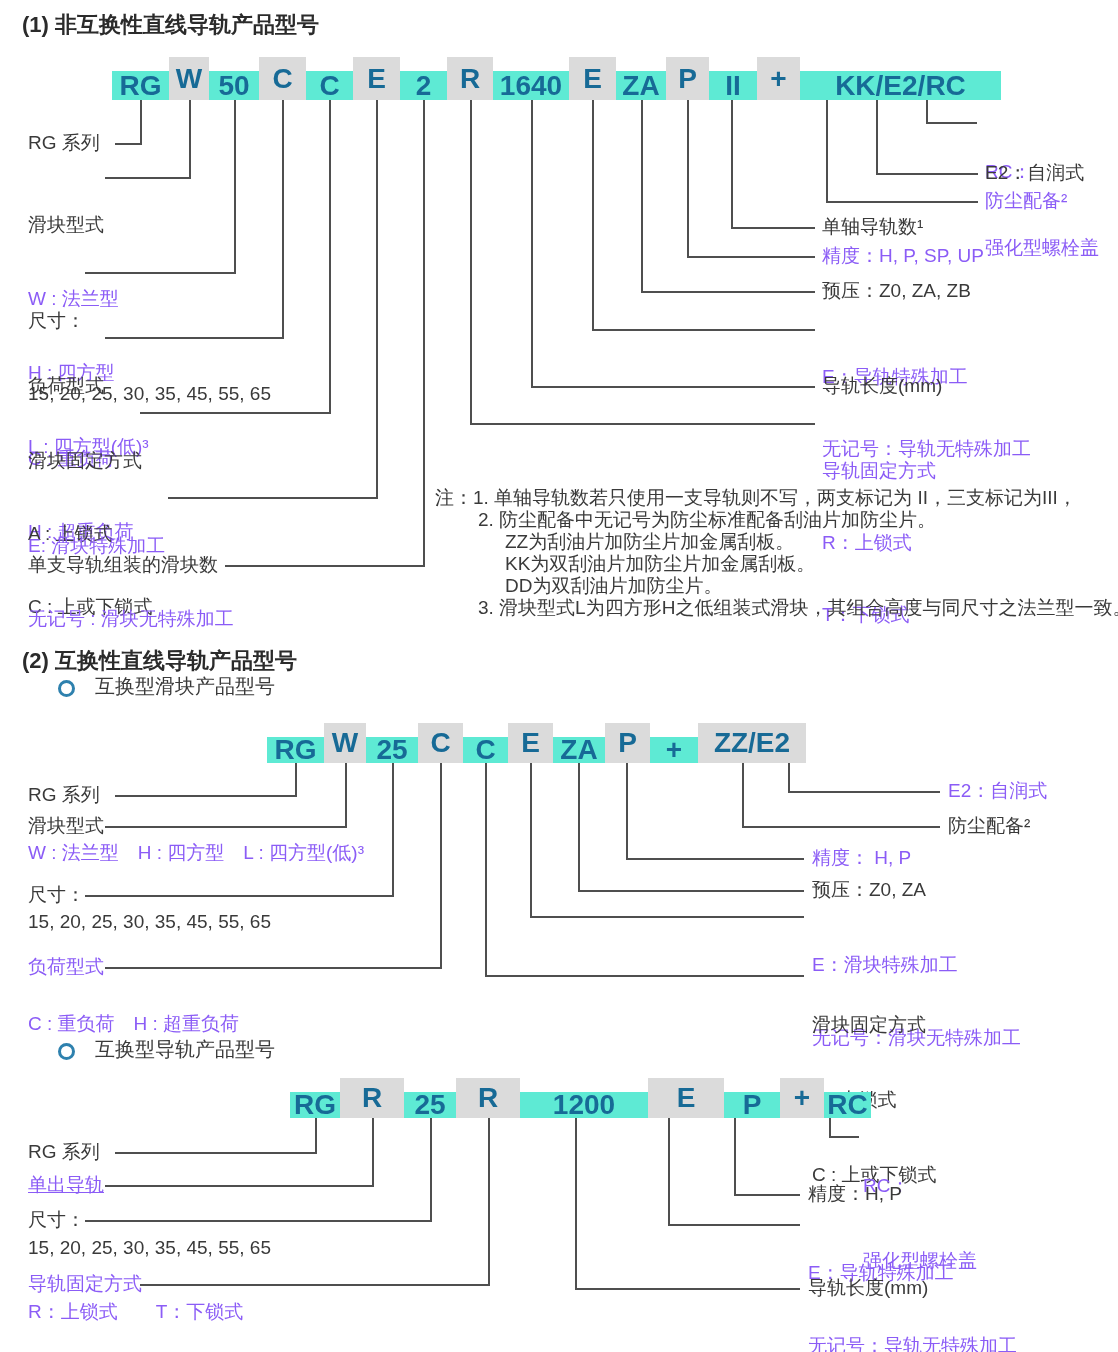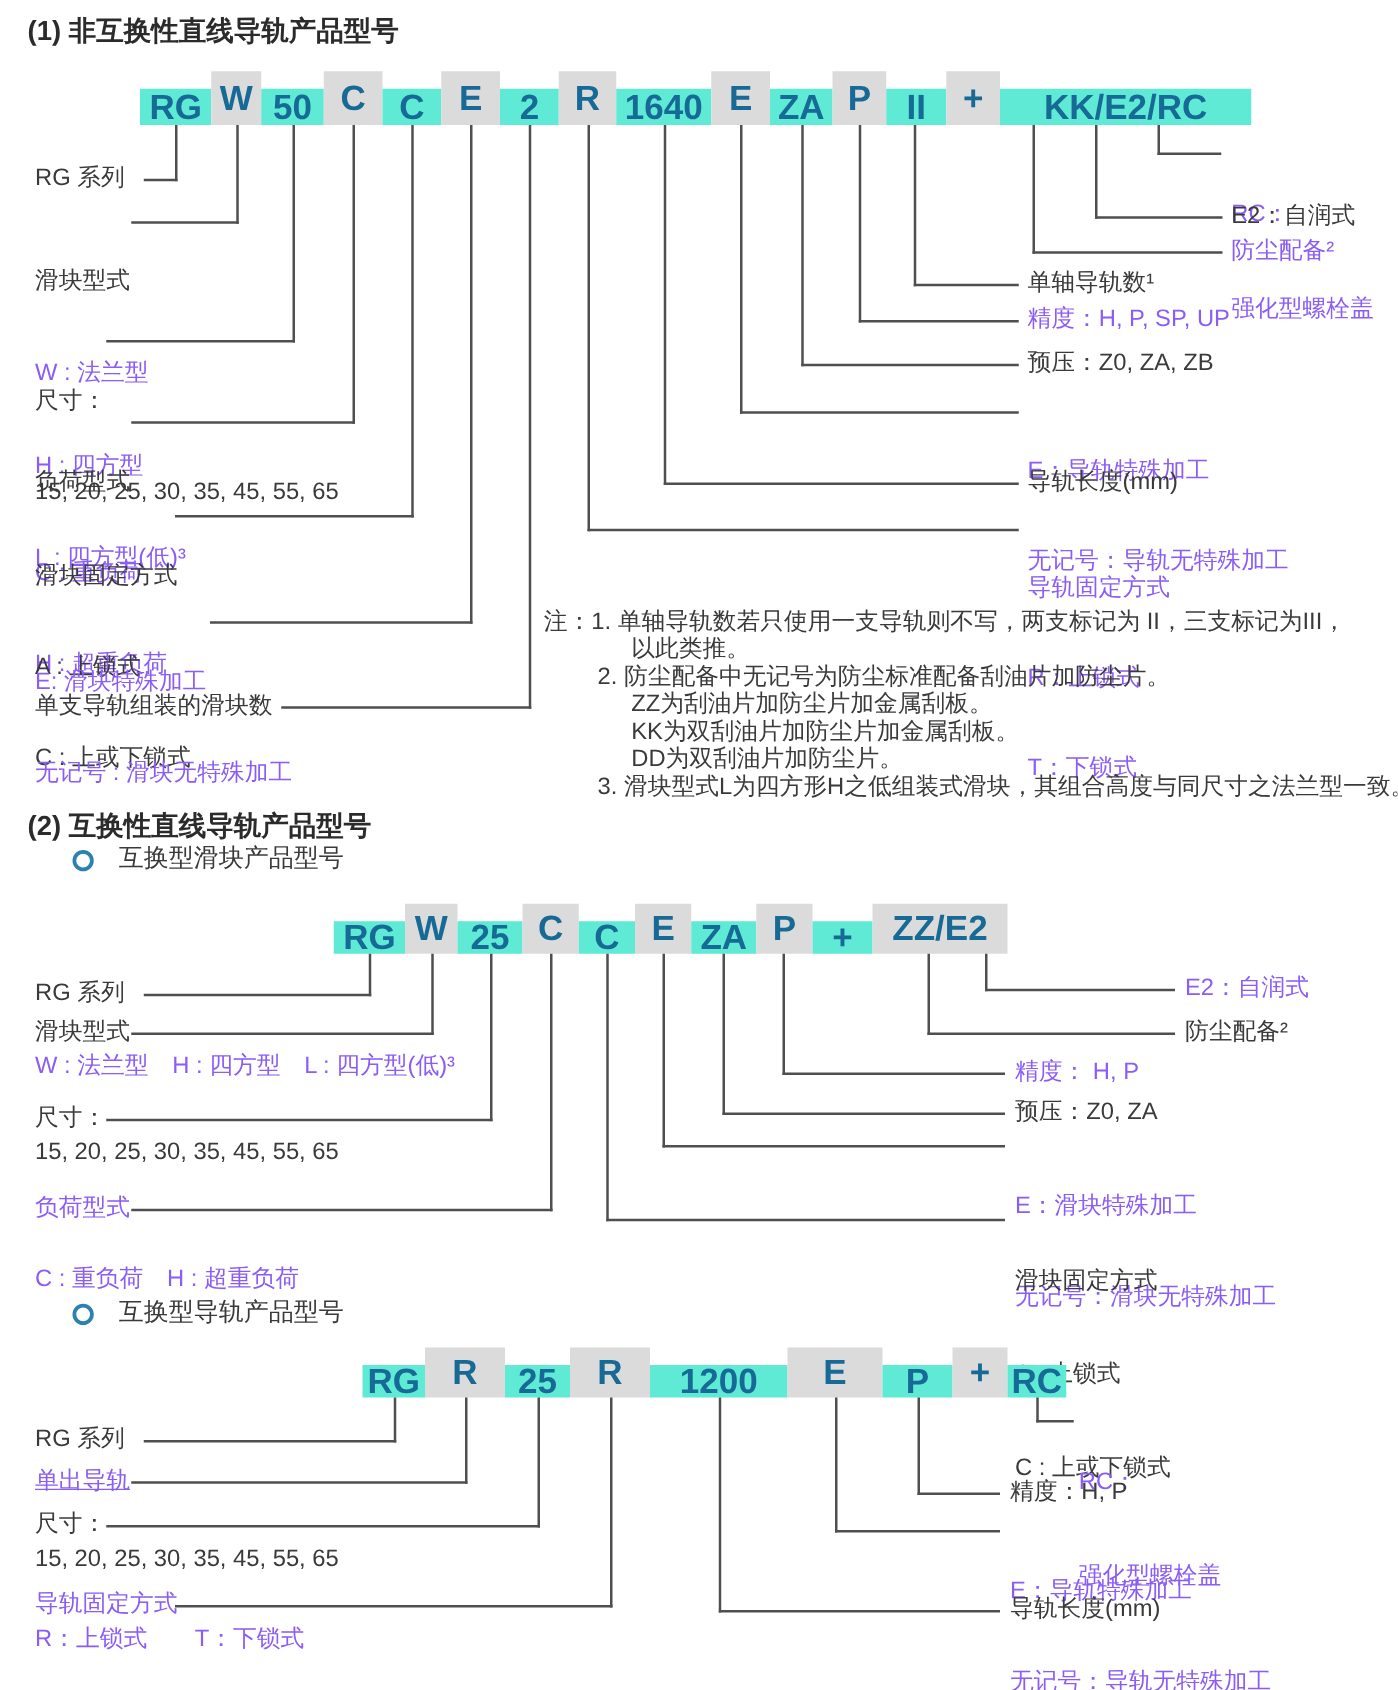--- a/index.html
+++ b/index.html
@@ -115,21 +115,20 @@
   </div>
   <div class="lbl dark" style="left:822px;top:374px;">导轨长度(mm)</div>
   <div class="lbl" style="left:822px;top:411px;">
     <div class="blue">导轨固定方式</div>
     <div class="blue">R：上锁式</div>
     <div class="blue">T：下锁式</div>
   </div>
 
   <div class="notes">
     <div>注：1. 单轴导轨数若只使用一支导轨则不写，两支标记为 II，三支标记为III，</div>
-    <div class="n2">以此类推。</div>
     <div class="n1">2. 防尘配备中无记号为防尘标准配备刮油片加防尘片。</div>
     <div class="n2">ZZ为刮油片加防尘片加金属刮板。</div>
     <div class="n2">KK为双刮油片加防尘片加金属刮板。</div>
     <div class="n2">DD为双刮油片加防尘片。</div>
     <div class="n1">3. 滑块型式L为四方形H之低组装式滑块，其组合高度与同尺寸之法兰型一致。</div>
   </div>
 
   <div class="heading" style="left:22px;top:646px;">(2) 互换性直线导轨产品型号</div>
   <div class="bullet" style="left:58px;top:680px;"></div>
   <div class="subtitle" style="left:95px;top:673px;">互换型滑块产品型号</div>
@@ -181,21 +180,21 @@
   </div>
 
   <div class="bullet" style="left:58px;top:1043px;"></div>
   <div class="subtitle" style="left:95px;top:1036px;">互换型导轨产品型号</div>
 
   <div class="bar" style="left:290px;top:1078px;height:40px;">
     <span class="seg lt" style="width:50px">RG</span>
     <span class="seg dk" style="width:64px">R</span>
     <span class="seg lt" style="width:52px">25</span>
     <span class="seg dk" style="width:64px">R</span>
-    <span class="seg lt" style="width:110px">1200</span>
+    <span class="seg lt" style="width:128px">1200</span>
     <span class="seg dk" style="width:76px">E</span>
     <span class="seg lt" style="width:56px">P</span>
     <span class="seg dk" style="width:44px">+</span>
     <span class="seg lt" style="width:47px">RC</span>
   </div>
 
   <div class="connL" style="left:115px;top:1118px;width:200px;height:34px;"></div>
   <div class="connL" style="left:105px;top:1118px;width:267px;height:67px;"></div>
   <div class="connL" style="left:85px;top:1118px;width:345px;height:102px;"></div>
   <div class="connL" style="left:140px;top:1118px;width:348px;height:166px;"></div>

